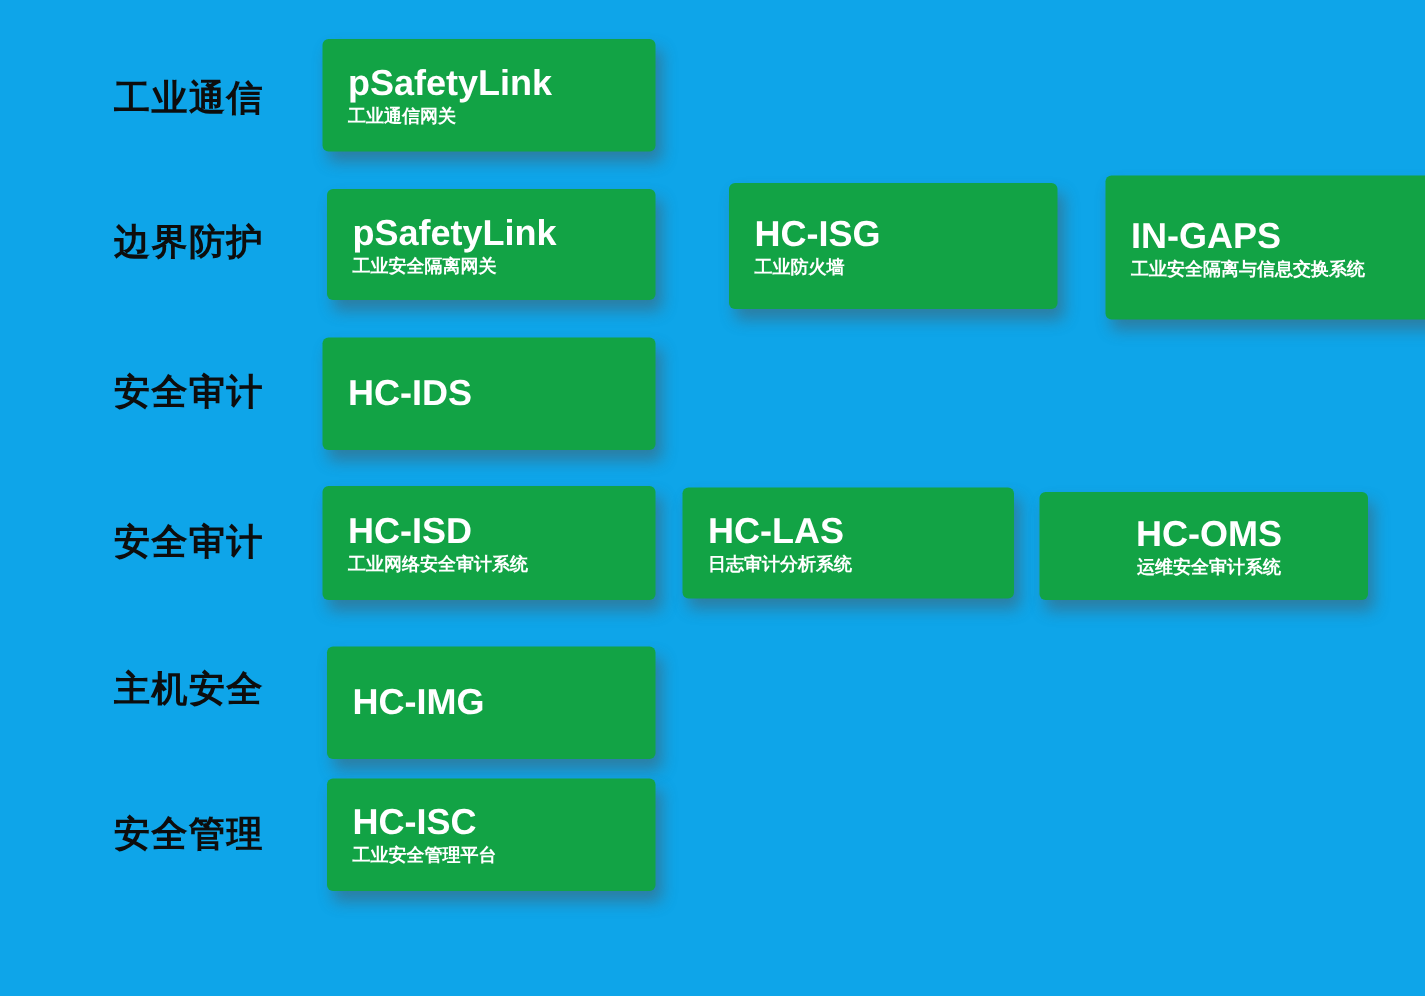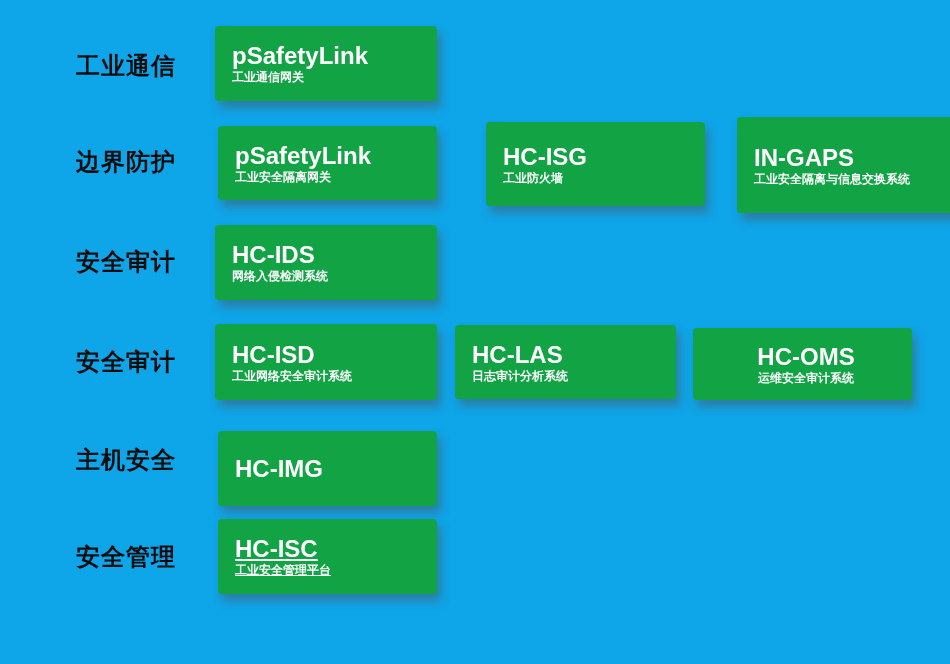--- a/index.html
+++ b/index.html
@@ -53,21 +53,21 @@
   
   .pos-r1c1 { left: 215px; top: 26px;  width: 222px; height: 75px; }
   .pos-r2c1 { left: 218px; top: 126px; width: 219px; height: 74px; }
   .pos-r2c2 { left: 469px; top: 122px; width: 219px; height: 84px; margin-left: 17px; }
   .pos-r2c3 { left: 697px; top: 117px; width: 224px; height: 96px; padding-right: 12px; margin-left: 40px; }
   .pos-r3c1 { left: 215px; top: 225px; width: 222px; height: 75px; }
   .pos-r4c1 { left: 215px; top: 324px; width: 222px; height: 76px; }
   .pos-r4c2 { left: 455px; top: 325px; width: 221px; height: 74px; }
   .pos-r4c3 { left: 693px; top: 328px; width: 219px; height: 72px; align-items: center; }
   .pos-r5c1 { left: 218px; top: 431px; width: 219px; height: 75px; }
-  .pos-r6c1 { left: 218px; top: 519px; width: 219px; height: 75px; text-decoration: underline; }
+  .pos-r6c1 { left: 218px; top: 519px; width: 219px; height: 75px; }
   
   .pos-l1 { top: 51px; }
   .pos-l2 { top: 147px; }
   .pos-l3 { top: 247px; }
   .pos-l4 { top: 347px; }
   .pos-l5 { top: 445px; }
   .pos-l6 { top: 542px; }
 </style>
 </head>
 <body>
@@ -94,21 +94,20 @@
     <div class="card-title">HC-ISG</div>
     <div class="card-sub">工业防火墙</div>
   </div>
   <div class="card pos-r2c3">
     <div class="card-title">IN-GAPS</div>
     <div class="card-sub">工业安全隔离与信息交换系统</div>
   </div>
 
   <div class="card pos-r3c1">
     <div class="card-title">HC-IDS</div>
-    <div class="card-sub">网络入侵检测系统</div>
   </div>
 
   <div class="card pos-r4c1">
     <div class="card-title">HC-ISD</div>
     <div class="card-sub">工业网络安全审计系统</div>
   </div>
   <div class="card pos-r4c2">
     <div class="card-title">HC-LAS</div>
     <div class="card-sub">日志审计分析系统</div>
   </div>

